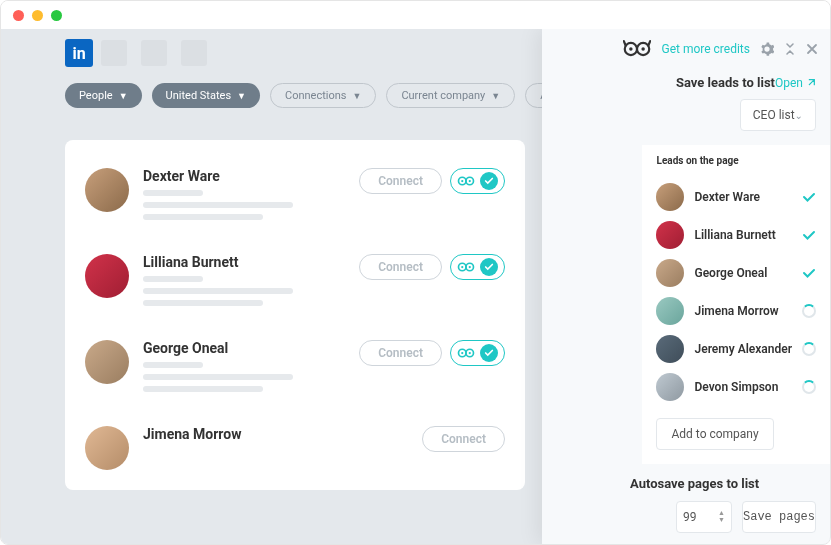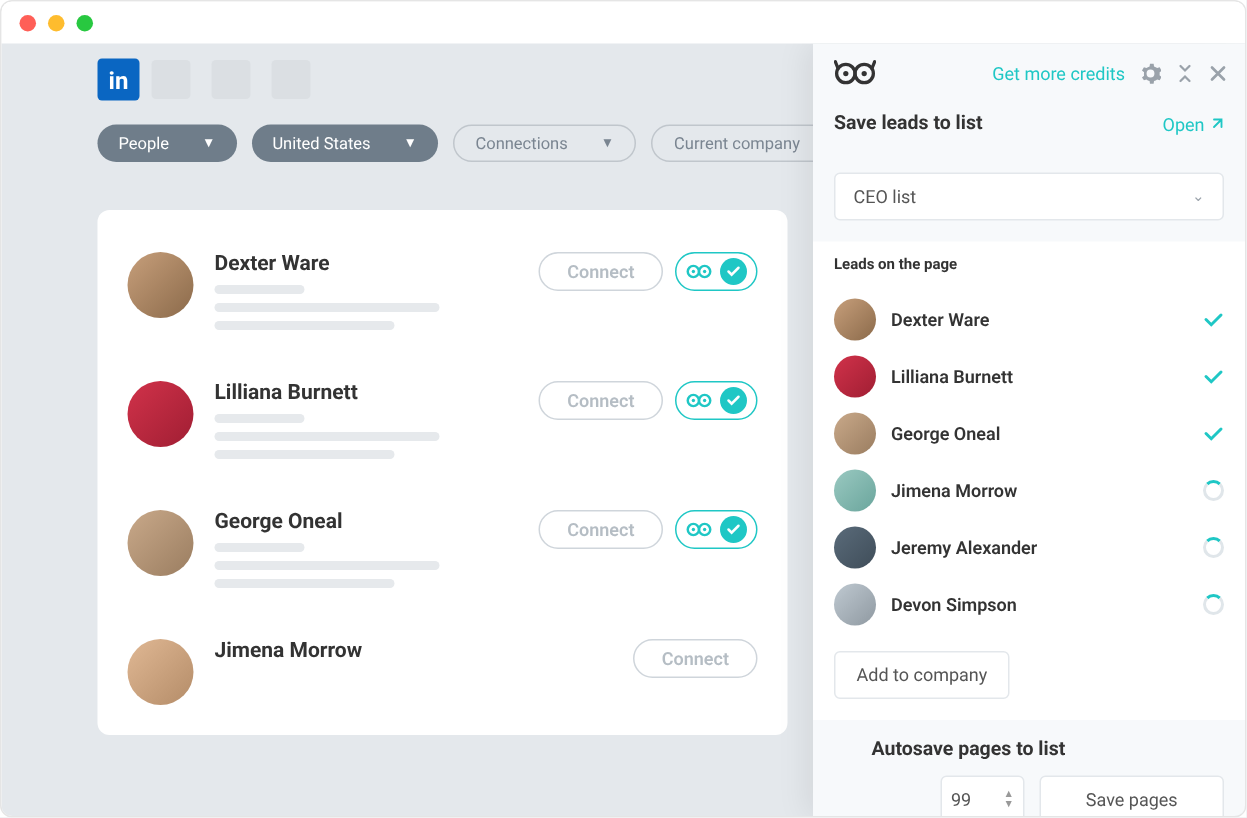--- a/index.html
+++ b/index.html
@@ -14,21 +14,21 @@
 .content{flex:1;background:#e4e8ec;position:relative;overflow:hidden;}
 
 
 .li-header{display:flex;align-items:center;padding:10px 0 10px 64px;}
 .li-logo{width:28px;height:28px;background:#0a66c2;color:#fff;display:flex;align-items:center;justify-content:center;font-weight:700;font-size:16px;border-radius:3px;}
 .li-search{flex:0 0 340px;height:30px;background:#f4f6f8;border-radius:4px;padding:0 12px;display:flex;align-items:center;font-size:13px;color:#555;font-weight:600;}
 .li-nav-icons{display:flex;gap:14px;margin-left:8px;}
 .nav-placeholder{width:26px;height:26px;background:#dbdfe3;border-radius:3px;}
 
 .filters{display:flex;gap:10px;padding:6px 0 10px 64px;}
-.filter-pill{background:#ccd2d8;border-radius:14px;padding:5px 14px;font-size:11px;color:#555;display:flex;align-items:center;gap:22px;cursor:pointer;}
+.filter-pill{background:#ccd2d8;border-radius:14px;padding:5px 14px;font-size:11px;color:#555;display:flex;align-items:center;gap:6px;cursor:pointer;}
 .filter-pill.active{background:#6f7d8a;color:#fff;}
 .chev{font-size:9px;}
 .filter-pill.outline{background:transparent;border:1px solid #c0c6cc;color:#7a8591;text-align:right;}
 
 
 .results{background:#fff;border-radius:8px;margin:22px 0 0 64px;padding:20px 20px 0 20px;width:460px;}
 .result-row{display:flex;align-items:flex-start;gap:14px;padding:8px 0 20px 0;}
 .avatar{width:44px;height:44px;border-radius:50%;flex-shrink:0;}
 .av-1{background:linear-gradient(135deg,#c79f7b,#8b6a4a);}
 .av-2{background:linear-gradient(135deg,#d1324a,#a01e33);}
@@ -41,31 +41,31 @@
 .skel.w2{width:150px;}
 .skel.w3{width:120px;}
 .result-actions{display:flex;align-items:flex-end;gap:8px;}
 .connect-btn{border:1px solid #cfd5db;background:#fff;color:#b5bdc4;font-size:12px;font-weight:600;padding:5px 18px;border-radius:15px;cursor:pointer;}
 .owl-badge{display:flex;align-items:center;border:1.5px solid #1fc7c5;border-radius:14px;padding:3px 6px;gap:5px;}
 .owl-mini{color:#1fc7c5;}
 .owl-check{width:18px;height:18px;border-radius:50%;background:#1fc7c5;display:flex;align-items:center;justify-content:center;}
 .owl-check svg{width:10px;height:10px;}
 
 
-.panel{position:absolute;top:0;right:0;width:288px;height:100%;background:#f7f9fb;box-shadow:-4px 0 20px rgba(0,0,0,0.08);display:flex;flex-direction:column;}
+.panel{position:absolute;top:0;right:0;width:288px;height:100%;background:#f7f9fb;box-shadow:-4px 0 20px rgba(0,0,0,0.08);display:flex;flex-direction:column;align-items:flex-end;}
 .panel-top{display:flex;align-items:center;padding:10px 12px 8px 14px;gap:10px;}
 .owl-logo{color:#333;}
 .credits{margin-left:auto;color:#1fc7c5;font-size:12px;cursor:pointer;}
 .icon-btn{color:#9aa2aa;cursor:pointer;display:flex;}
 
 .section-header{display:flex;justify-content:space-between;align-items:center;padding:8px 14px 6px;}
 .section-title{font-size:13px;font-weight:700;color:#333;}
 .open-link{color:#1fc7c5;font-size:12px;cursor:pointer;display:flex;align-items:center;gap:3px;}
 
-.list-select{margin:19px 14px 10px;background:#fff;border:1px solid #e3e7eb;border-radius:4px;padding:8px 12px;display:flex;justify-content:space-between;align-items:center;font-size:12px;color:#555;cursor:pointer;}
+.list-select{margin:3px 14px 10px;background:#fff;border:1px solid #e3e7eb;border-radius:4px;padding:8px 12px;display:flex;justify-content:space-between;align-items:center;font-size:12px;color:#555;cursor:pointer;}
 
 .leads-section{background:#fff;margin:4px 0 0 0;padding:10px 14px 14px;}
 .leads-title{font-size:10px;font-weight:700;color:#333;margin-bottom:12px;}
 .lead-row{display:flex;align-items:center;gap:10px;padding:5px 0;}
 .lead-av{width:28px;height:28px;border-radius:50%;}
 .la-1{background:linear-gradient(135deg,#c79f7b,#8b6a4a);}
 .la-2{background:linear-gradient(135deg,#d1324a,#a01e33);}
 .la-3{background:linear-gradient(135deg,#c9a98a,#9a7d60);}
 .la-4{background:linear-gradient(135deg,#9ac9c1,#6aa59c);}
 .la-5{background:linear-gradient(135deg,#5a6b7a,#3f4d59);}
@@ -74,21 +74,21 @@
 .check{color:#1fc7c5;}
 .spinner{width:14px;height:14px;border:2px solid #e0e6ea;border-top-color:#1fc7c5;border-radius:50%;}
 
 .add-seq{margin-top:12px;background:#fff;border:1px solid #e3e7eb;border-radius:4px;padding:8px 14px;font-size:12px;color:#555;cursor:pointer;display:inline-block;}
 
 .autosave{padding:12px 14px 0;margin-left:25px;}
 .autosave-title{font-size:13px;font-weight:700;color:#333;margin-bottom:10px;}
 .autosave-row{display:flex;gap:10px;align-items:center;padding-left:46px;}
 .num-input{width:56px;height:32px;border:1px solid #e3e7eb;border-radius:4px;background:#fff;display:flex;align-items:center;justify-content:space-between;padding:0 6px;font-size:12px;color:#555;}
 .stepper{display:flex;flex-direction:column;font-size:7px;line-height:7px;color:#999;}
-.save-pages{flex:1;height:32px;background:#fff;border:1px solid #e3e7eb;border-radius:4px;font-size:12px;color:#555;cursor:pointer;}
+.save-pages{flex:1;height:32px;background:#fff;border:1px solid #e3e7eb;border-radius:4px;font-size:12px;color:#555;cursor:pointer;font-family:Liberation Mono, monospace;}
 
 svg{display:block;}
 </style>
 </head>
 <body>
 
 <div class="window">
   <div class="titlebar">
     <div class="dot red"></div>
     <div class="dot yellow"></div>

